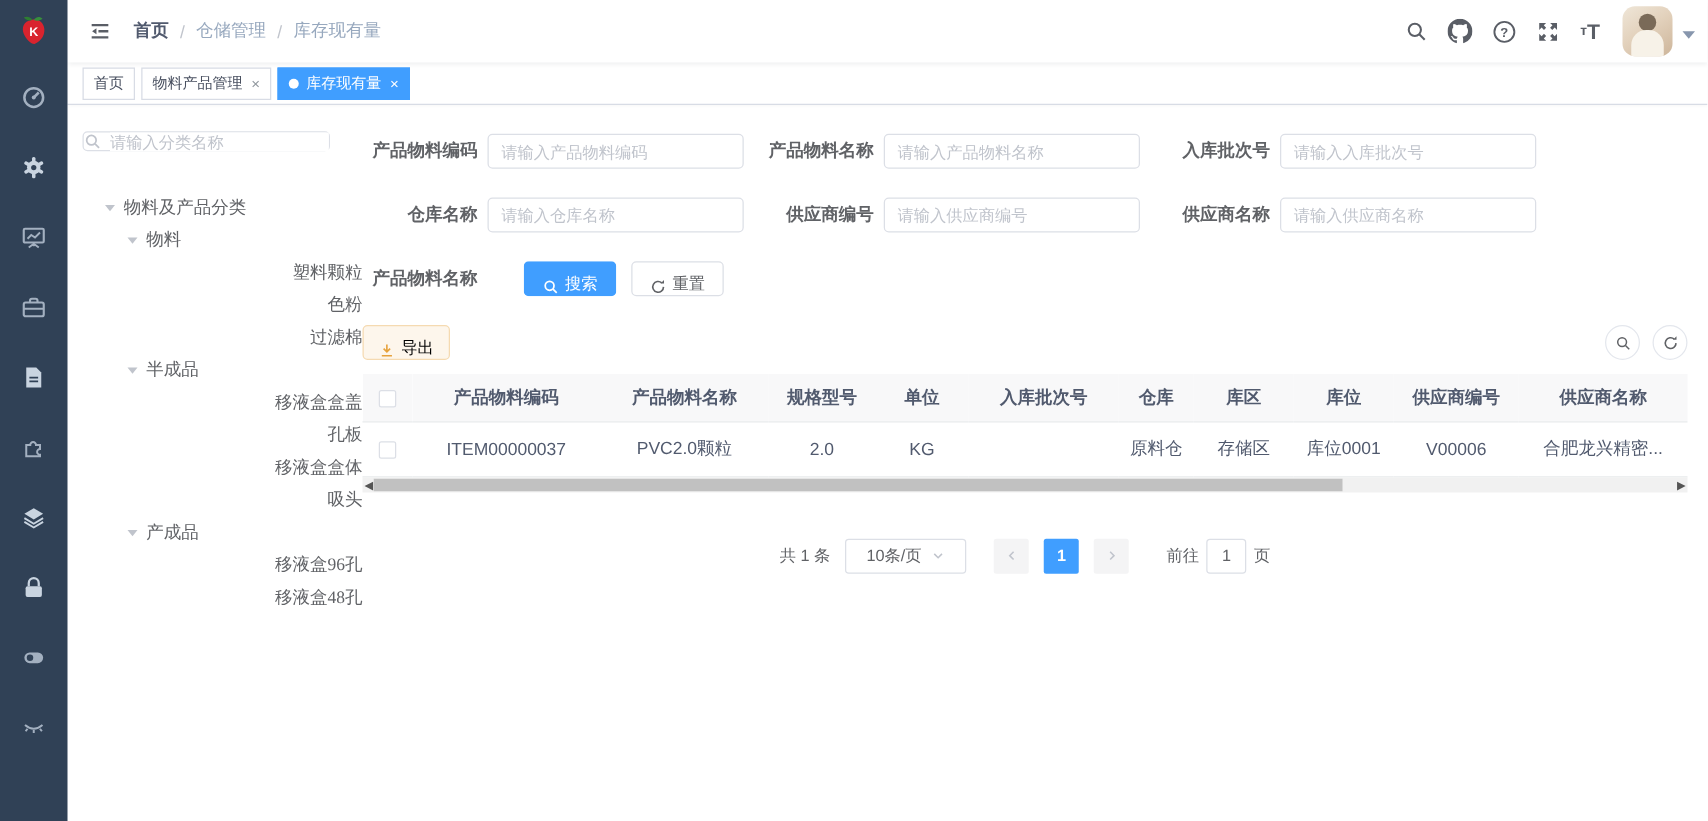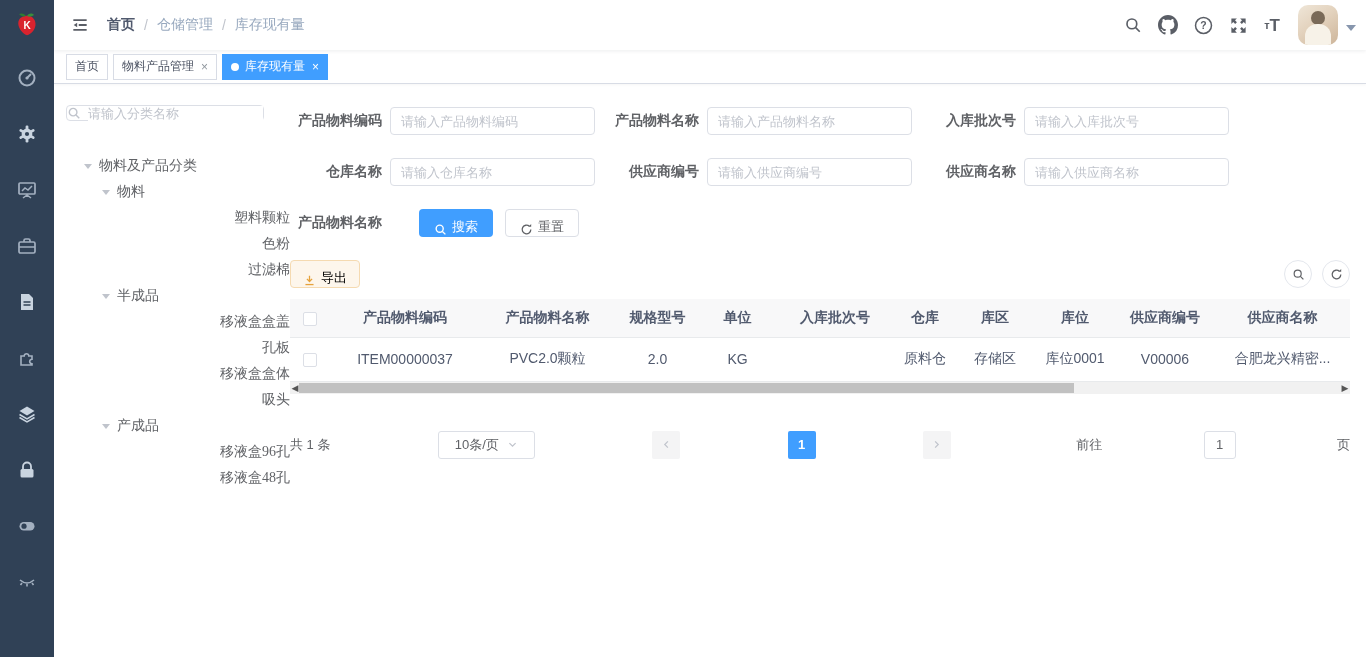--- a/index.html
+++ b/index.html
@@ -102,21 +102,21 @@
     border-bottom: 1px solid #e8eaec; white-space: nowrap; overflow: hidden; text-overflow: ellipsis; }
   .cb { width: 14px; height: 14px; border: 1px solid #dcdfe6; border-radius: 2px; background: #fff;
     display: inline-block; vertical-align: middle; cursor: pointer; }
 
   
   .hscroll { height: 12px; background: #f1f1f1; display: flex; align-items: center; position: relative; }
   .hs-arrow { width: 10px; color: #555; font-size: 9px; line-height: 12px; text-align: center; cursor: pointer; flex: none; }
   .hs-thumb { position: absolute; left: 9px; top: 1px; height: 10px; width: 775px; background: #c1c1c1; cursor: pointer; }
 
   
-  .pagination { display: flex; align-items: center; justify-content: space-between; margin-top: 37px;
+  .pagination { display: flex; align-items: center; justify-content: center; margin-top: 37px;
     font-size: 13px; color: #606266; }
   .pg-total { margin-right: 12px; }
   .pg-size { width: 97px; height: 28px; border: 1px solid #dcdfe6; border-radius: 3px; display: flex;
     align-items: center; justify-content: center; cursor: pointer; color: #606266; background: #fff; }
   .pg-size svg { margin-left: 8px; color: #c0c4cc; }
   .pg-btn { width: 28px; height: 28px; background: #f4f4f5; border-radius: 2px; display: flex; align-items: center;
     justify-content: center; color: #c0c4cc; cursor: pointer; }
   .pg-prev { margin-left: 22px; }
   .pg-page { margin-left: 12px; background: #409eff; color: #fff; font-weight: bold; }
   .pg-next { margin-left: 12px; }

